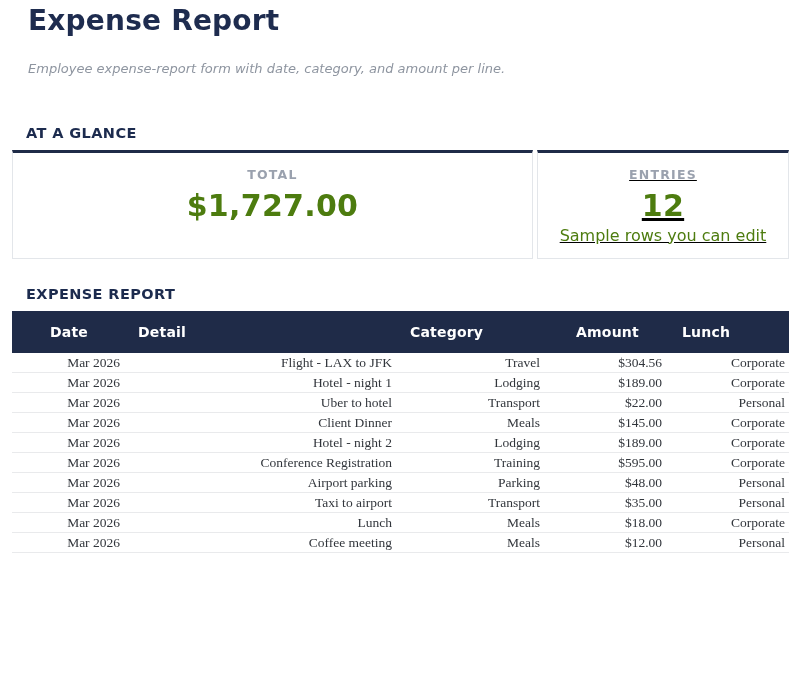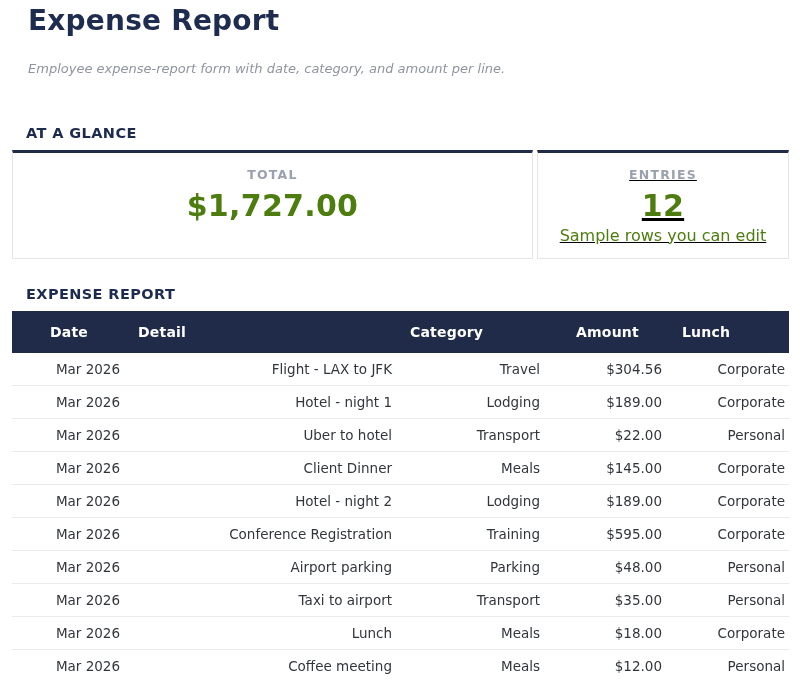--- a/index.html
+++ b/index.html
@@ -87,21 +87,21 @@
   th {
     color: #ffffff;
     font-size: 14px;
     font-weight: 700;
     text-align: left;
     padding: 0 0 0 8px;
     letter-spacing: 0.2px;
   }
   th.col-date   { padding-left: 38px; }
   th.col-amount { padding-left: 24px; }
-  tbody tr { height: 33px; }
+  tbody tr { height: 20px; font-family: Liberation Serif, serif; }
   td {
     border-bottom: 1px solid #e9eaec;
     font-size: 13.5px;
     color: #32363c;
     text-align: right;
     padding: 0 10px 0 0;
     white-space: nowrap;
     overflow: hidden;
   }
   td.col-category, td.col-amount { padding-right: 12px; }

